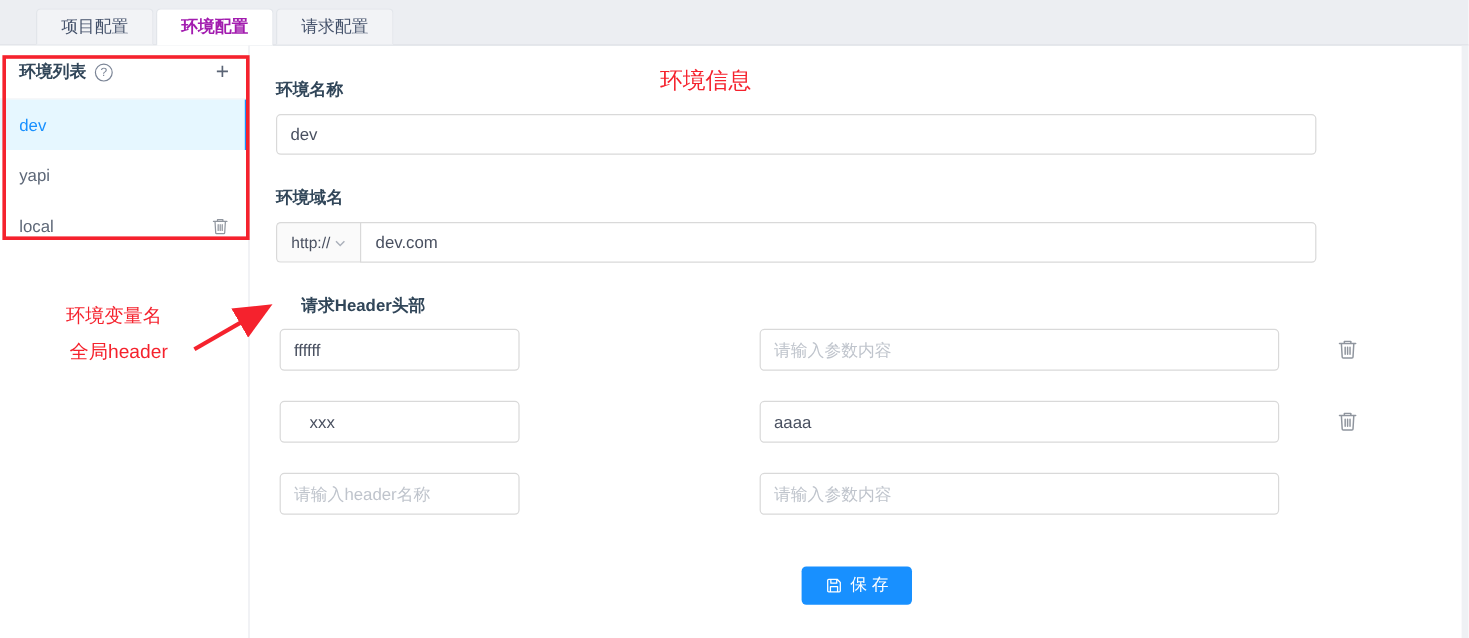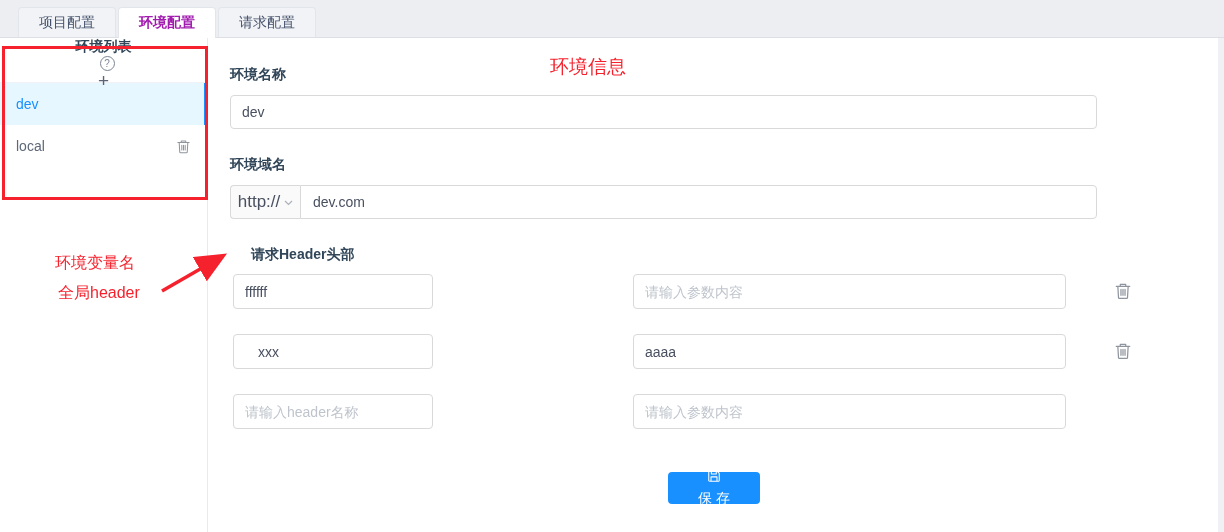--- a/index.html
+++ b/index.html
@@ -6,39 +6,39 @@
   html,body { background:#fff; }
   .page {
     position:relative; width:1224px; height:532px; overflow:hidden;
     background:#fff; font-family:"Liberation Sans", sans-serif; font-size:14px;
     color:#495060;
   }
   
   .tabbar {
     position:absolute; top:0; left:0; width:1224px; height:38px;
     background:#eceef2; border-bottom:1px solid #dcdfe5;
-    display:flex; align-items:flex-end; padding-left:18px;
+    display:flex; align-items:flex-end; padding-left:30px;
   }
   .tab {
     height:30px; display:flex; align-items:center; padding:0 20px;
     margin-right:2px; background:#f2f3f6; border:1px solid #e2e5ea; border-bottom:none;
     border-radius:4px 4px 0 0; color:#45526b; cursor:pointer; font-size:14px;
   }
   .tab.active {
     background:#fff; color:#a21caf; font-weight:bold; height:31px; margin-bottom:-1px;
     border-color:#e2e5ea;
   }
   
   .sidebar {
     position:absolute; top:38px; left:0; width:208px; height:494px;
     background:#fff; border-right:1px solid #e8eaef;
   }
   .sidebar-header {
     height:45px; display:flex; align-items:center; padding:0 16px;
-    color:#314659; font-weight:600; border-bottom:1px solid #f0f2f5;flex-direction:column;
+    color:#314659; font-weight:600; border-bottom:1px solid #f0f2f5;
   }
   .q-icon {
     width:15px; height:15px; border:1px solid #7b8596; border-radius:50%;
     font-size:10px; line-height:13px; text-align:center; color:#7b8596;
     margin-left:7px; font-weight:400; display:inline-block;
   }
   .sb-spacer { flex:1; }
   .plus-icon { font-size:19px; font-weight:400; color:#5a6475; cursor:pointer; line-height:1; }
   .env-item {
     height:42px; display:flex; align-items:center; justify-content:space-between;
@@ -55,34 +55,34 @@
   .txt-input {
     position:absolute; border:1px solid #d9d9d9; border-radius:4px; background:#fff;
     font-family:"Liberation Sans", sans-serif; font-size:14px; color:#495060;
     padding:0 11px; outline:none;
   }
   .txt-input::placeholder { color:#bfc4cc; }
   .domain-group { position:absolute; display:flex; }
   .domain-addon {
     width:70px; height:34px; background:#fafafa; border:1px solid #d9d9d9;
     border-right:none; border-radius:4px 0 0 4px; display:flex; align-items:center;
-    justify-content:center; gap:4px; color:#495060; font-size:17px; cursor:pointer;
+    justify-content:center; gap:4px; color:#495060; font-size:13px; cursor:pointer;
   }
   .chev { color:#aab0ba; display:inline-flex; margin-top:2px; }
   .domain-input {
     width:797px; height:34px; border:1px solid #d9d9d9; border-radius:0 4px 4px 0;
     font-family:"Liberation Sans", sans-serif; font-size:14px; color:#495060;
     padding:12px 12px; outline:none;
   }
   .row-trash { position:absolute; }
   .save-btn {
     position:absolute; left:668px; top:472px; width:92px; height:32px;
     background:#1890ff; color:#fff; border:none; border-radius:4px; cursor:pointer;
     font-family:"Liberation Sans", sans-serif; font-size:14px;
-    display:flex; align-items:center; justify-content:center; gap:7px;flex-direction:column;
+    display:flex; align-items:center; justify-content:center; gap:7px;
   }
   .right-strip {
     position:absolute; top:38px; left:1218px; width:6px; height:494px; background:#eff1f4;
   }
   
   .anno { position:absolute; color:#f5222d; pointer-events:none; }
   .anno-rect {
     position:absolute; left:2px; top:46px; width:206px; height:154px;
     border:3px solid #f5222d; pointer-events:none;
   }
@@ -107,20 +107,23 @@
 
   <div class="sidebar">
     <div class="sidebar-header">
       <span>环境列表</span>
       <span class="q-icon">?</span>
       <span class="sb-spacer"></span>
       <span class="plus-icon">+</span>
     </div>
     <div class="env-item selected">
       <span>dev</span>
+    </div>
+    <div class="env-item">
+      <span>yapi</span>
     </div>
     <div class="env-item">
       <span>local</span>
       <span class="trash">
         <svg width="15" height="15" viewBox="0 0 16 16">
             <path fill="none" stroke="currentColor" stroke-width="1.1" stroke-linecap="round" stroke-linejoin="round" d="M2 3.8h12M5.6 3.8V2.2h4.8v1.6M3.4 3.8l.6 10c0 .4.4.8.8.8h6.4c.4 0 .8-.4.8-.8l.6-10M6.2 6.6v5.2M8 6.6v5.2M9.8 6.6v5.2"></path>
           </svg>
       </span>
     </div>
   </div>

